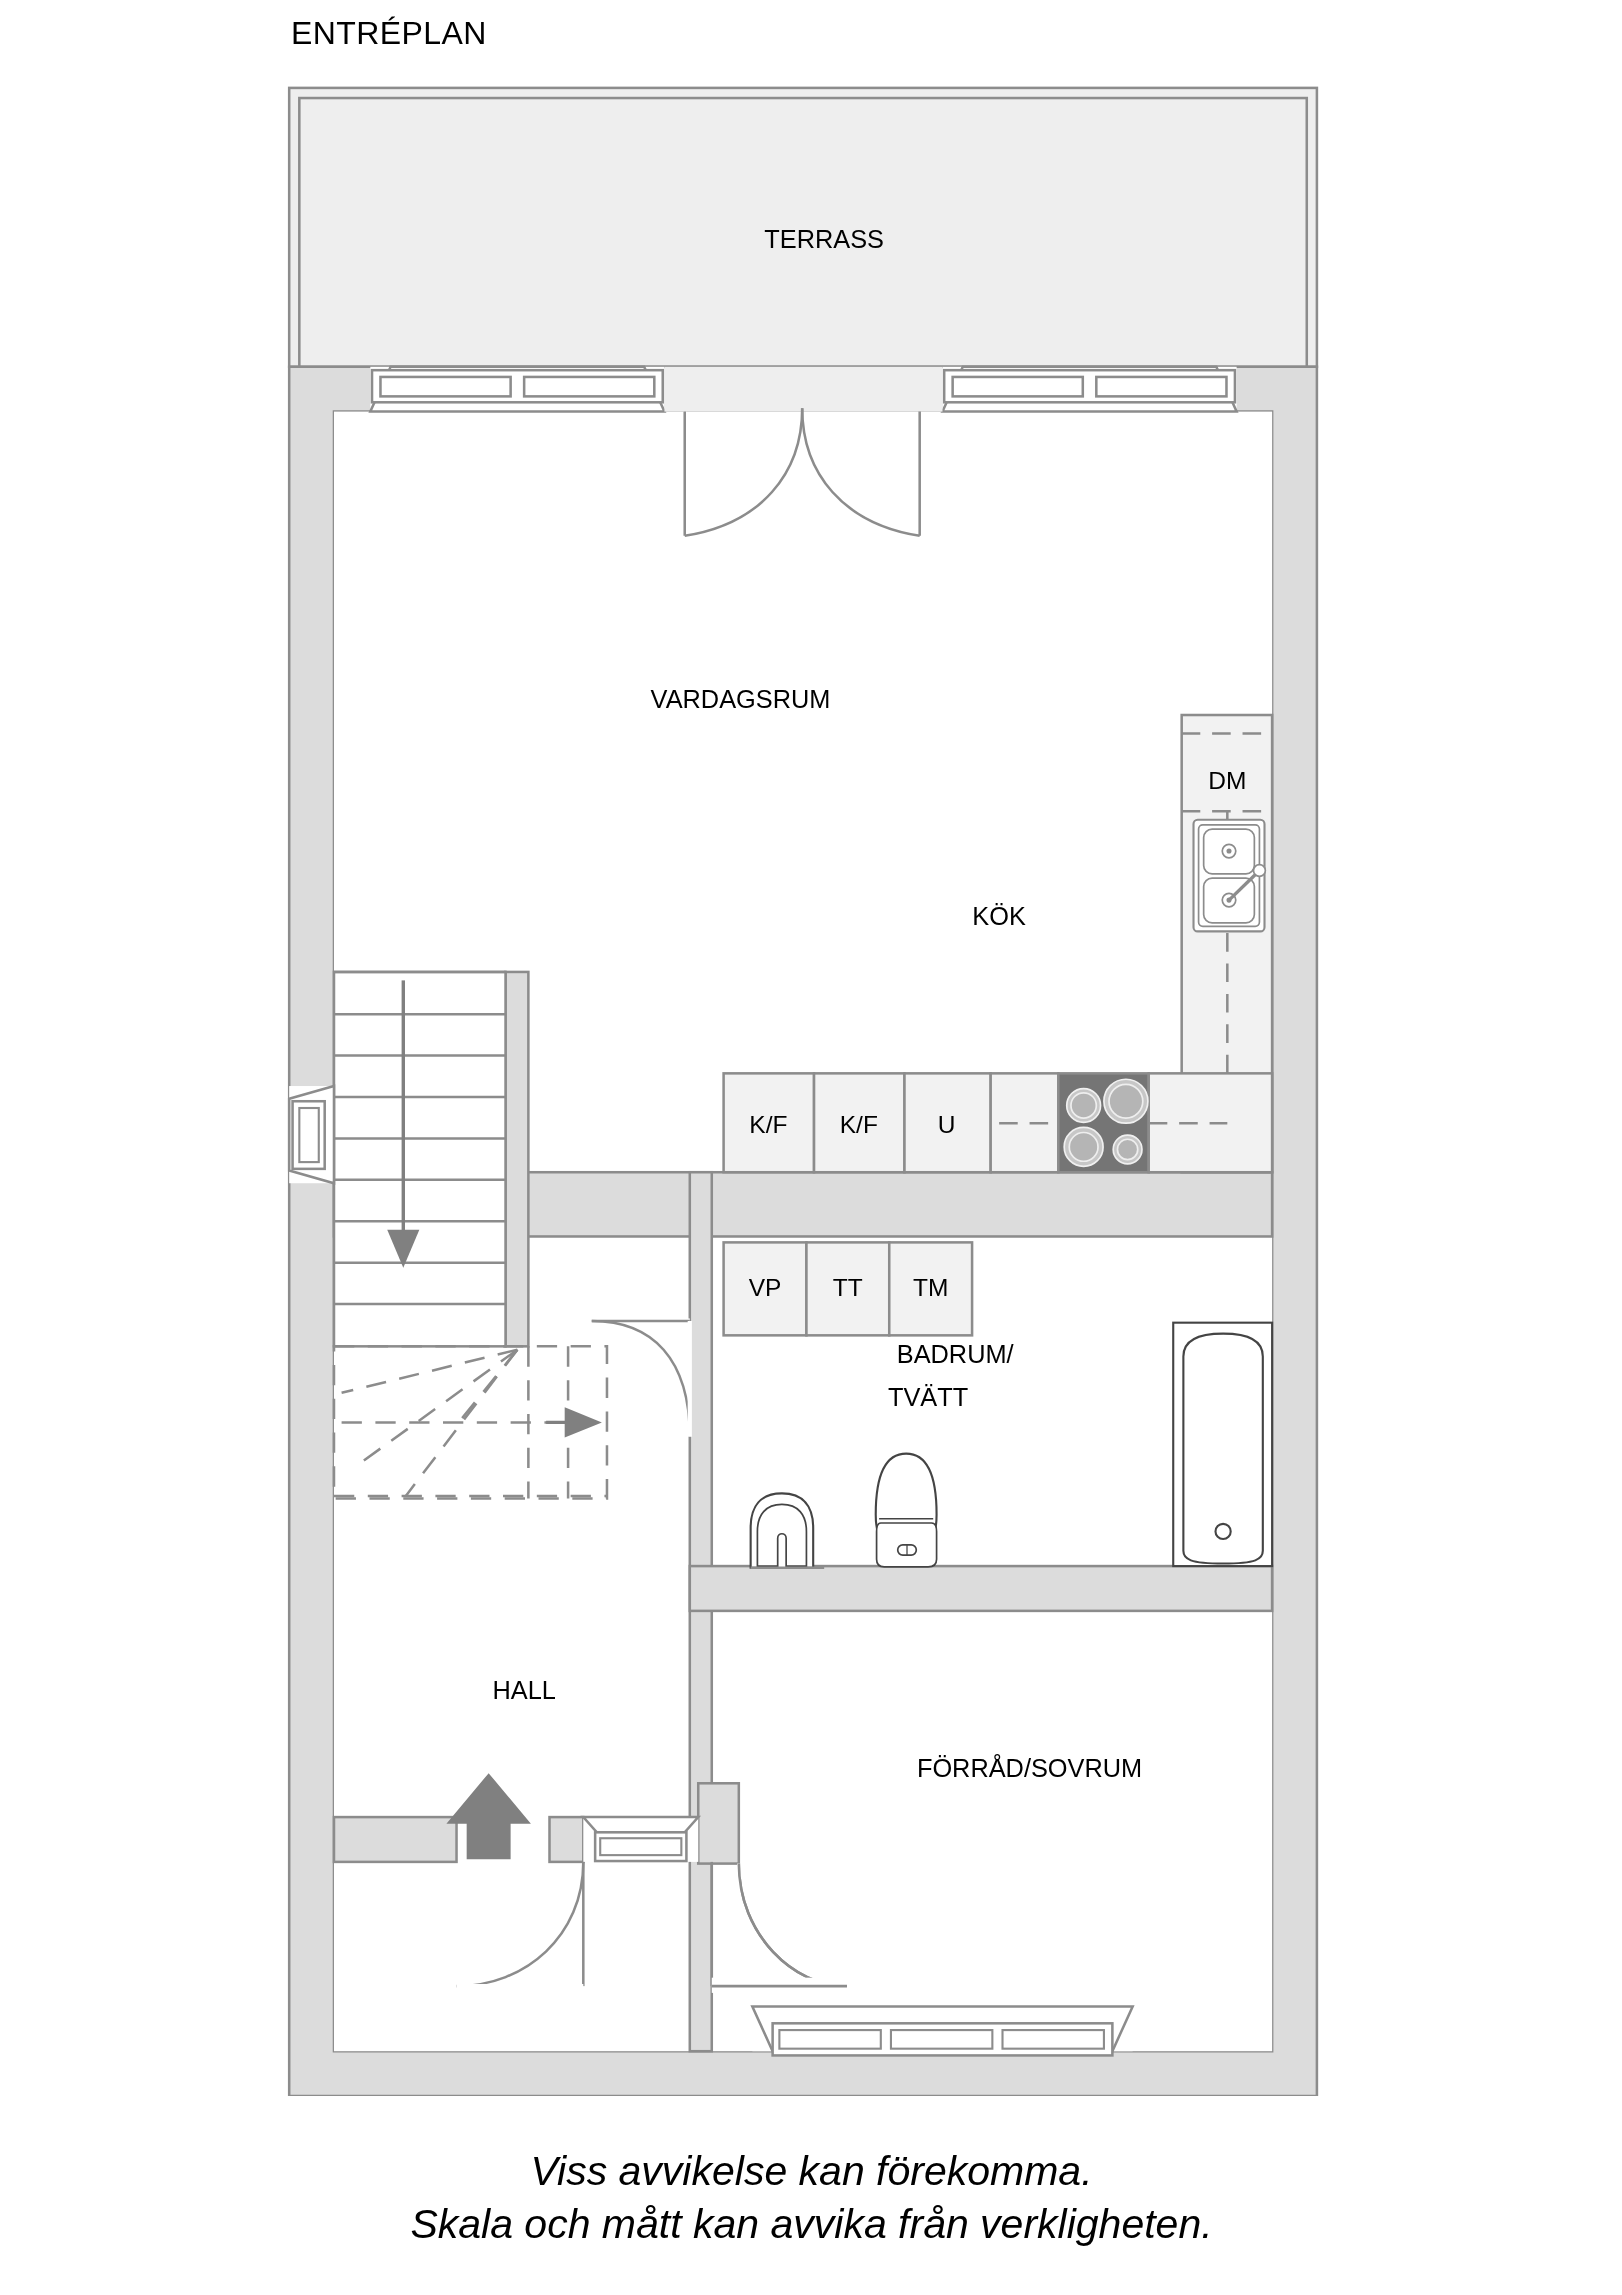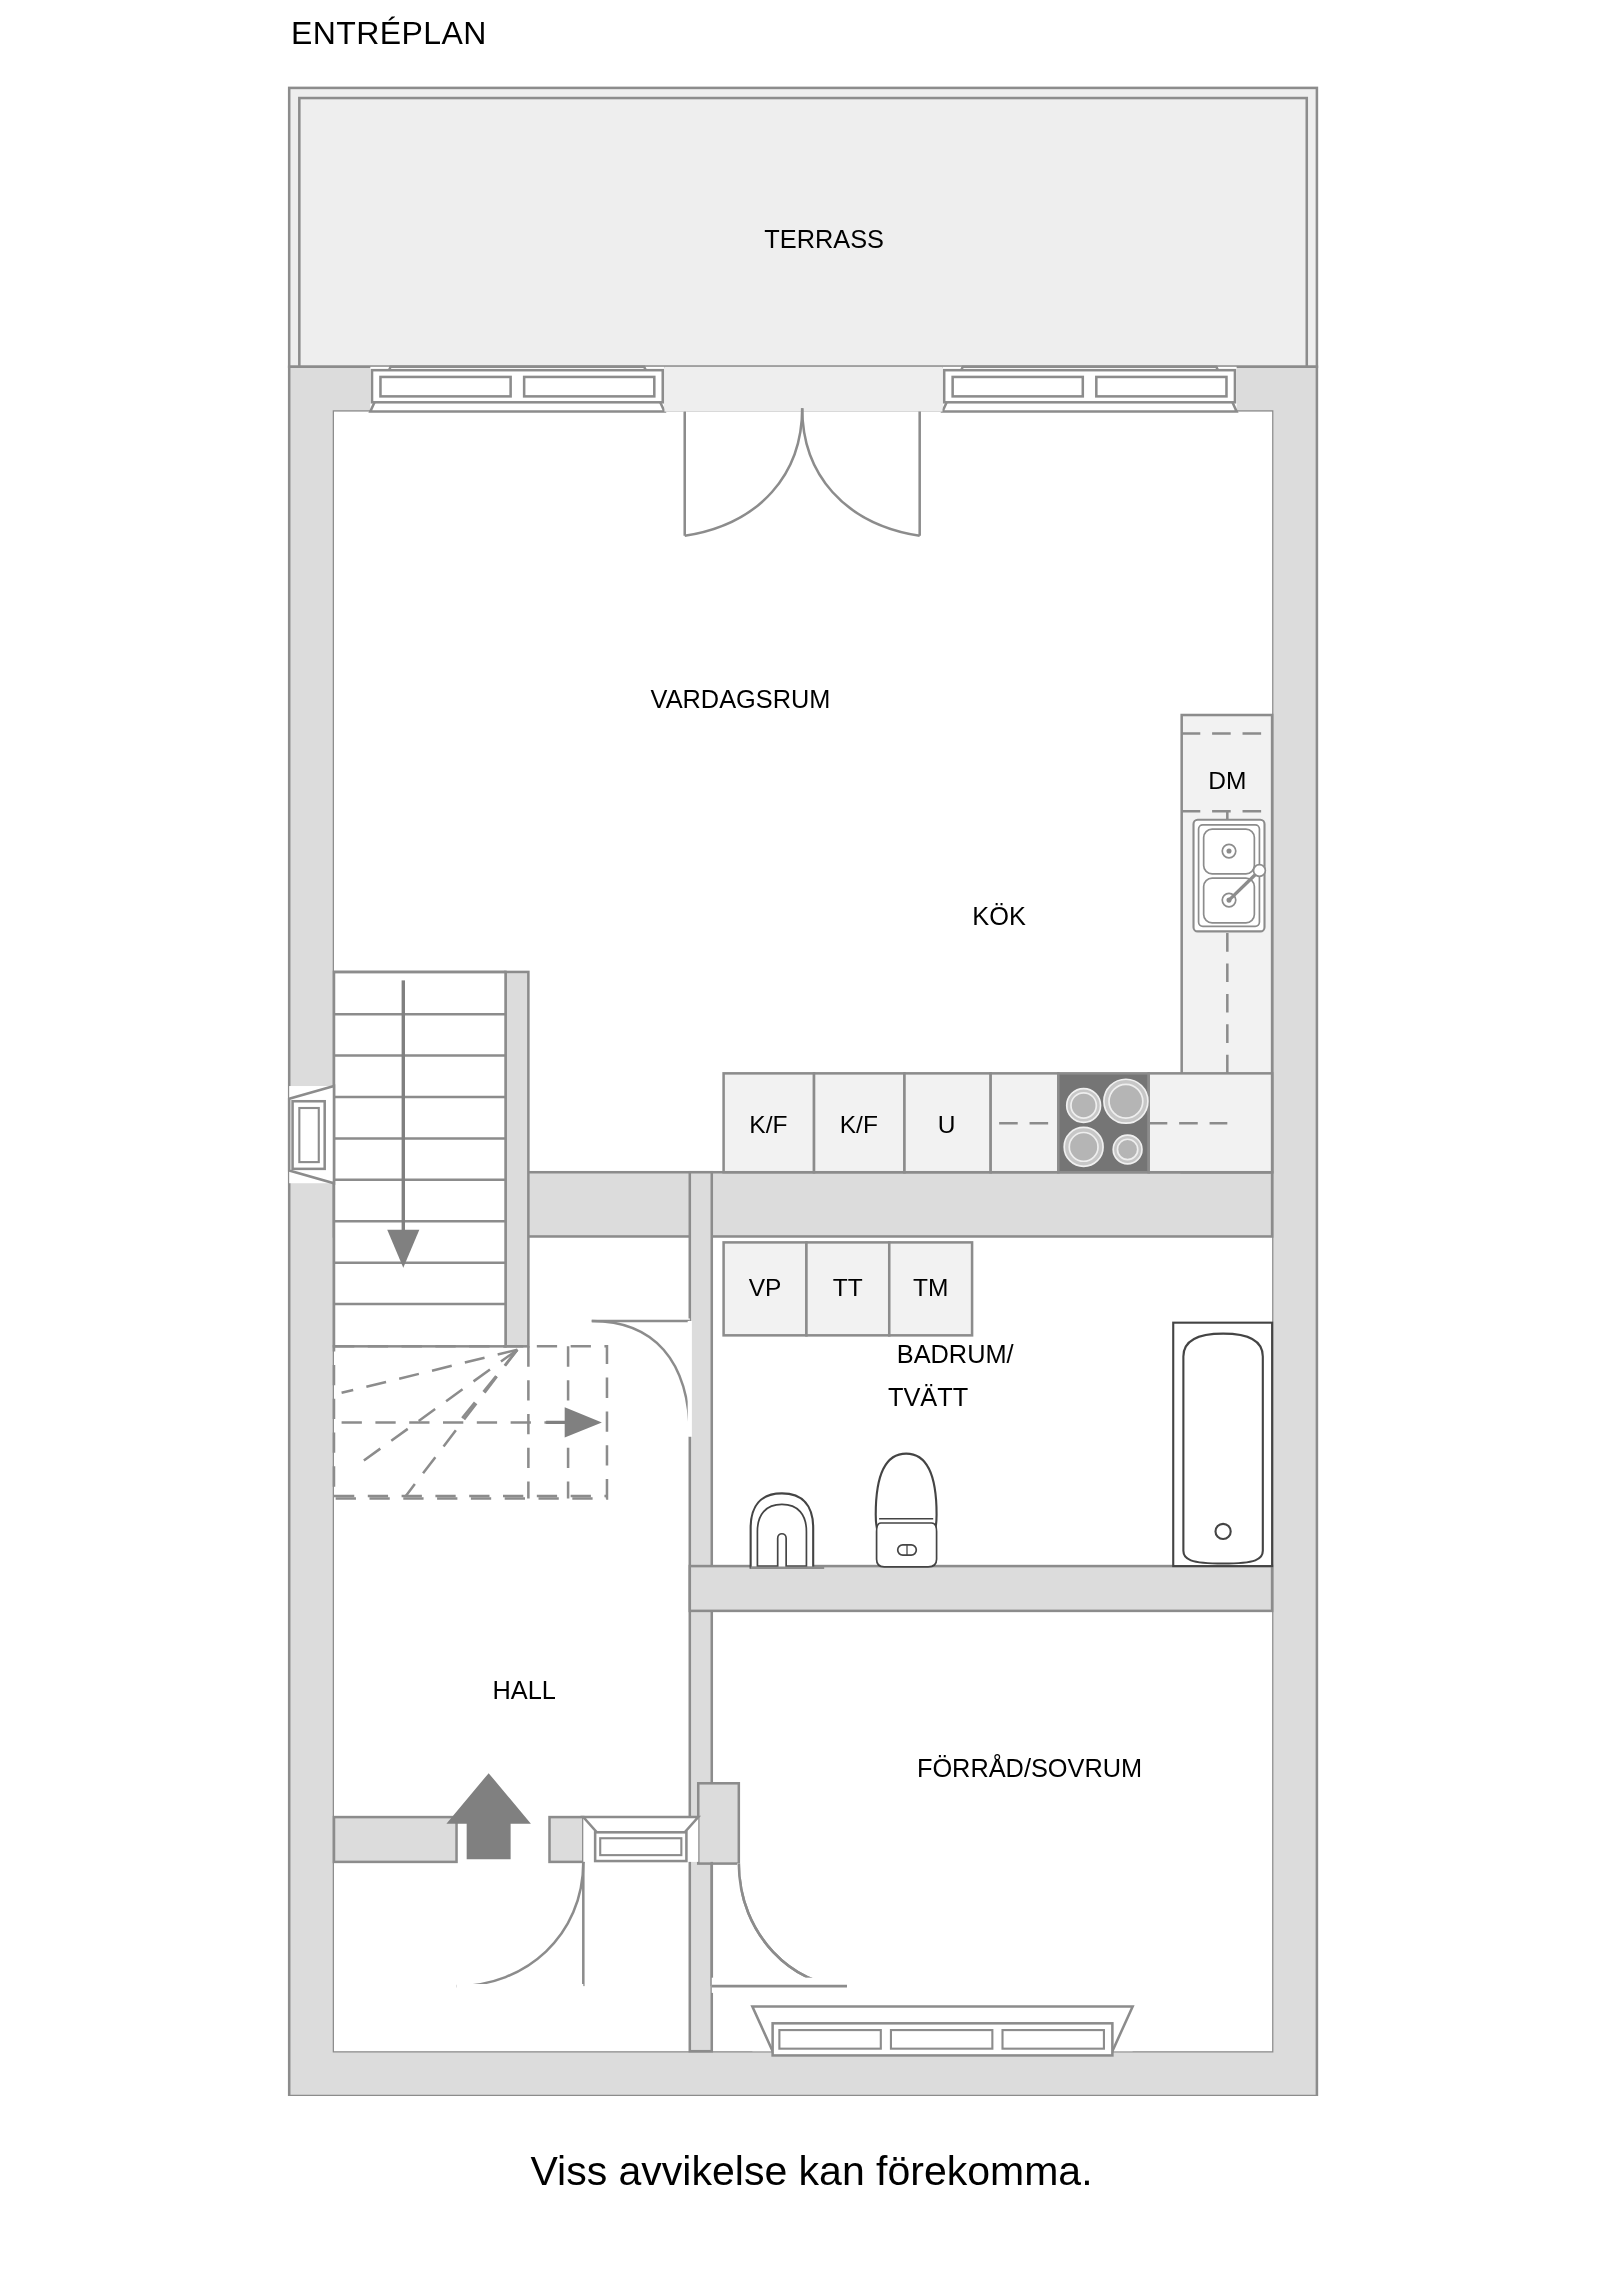--- a/index.html
+++ b/index.html
@@ -10,21 +10,21 @@
     font-size:32px;letter-spacing:0.4px;color:#000;
     font-family:"Liberation Sans",sans-serif;font-weight:400;
   }
   #floorplan-svg{position:absolute;left:0;top:0;}
   #disclaimer{
     position:absolute;left:0;top:2145px;width:1623px;
     text-align:center;color:#000;
     font-family:"Liberation Sans",sans-serif;
     font-size:41px;line-height:1.30;
   }
-  #disclaimer div{white-space:pre;}
+  #disclaimer div{white-space:pre;font-style:italic;}
   .rlabel{font-family:"Liberation Sans",sans-serif;fill:#000;font-size:30px;text-anchor:middle;}
   .cab-label{font-family:"Liberation Sans",sans-serif;fill:#000;font-size:29px;text-anchor:middle;}
 </style>
 </head>
 <body>
 
 <div id="plan-title">ENTRÉPLAN</div>
 
 <svg id="floorplan-svg" width="1623" height="2096" viewBox="0 0 1920 2480" xmlns="http://www.w3.org/2000/svg">
 
@@ -246,14 +246,15 @@
     <text class="rlabel" x="1130" y="1613">BADRUM/</text>
     <text class="rlabel" x="1098" y="1663">TVÄTT</text>
     <text class="rlabel" x="620" y="2010">HALL</text>
     <text class="rlabel" x="1218" y="2102">FÖRRÅD/SOVRUM</text>
   </g>
 
 </svg>
 
 <div id="disclaimer">
   <div>Viss avvikelse kan förekomma.</div>
+  <div>Skala och mått kan avvika från verkligheten.</div>
 </div>
 
 
 </body></html>

